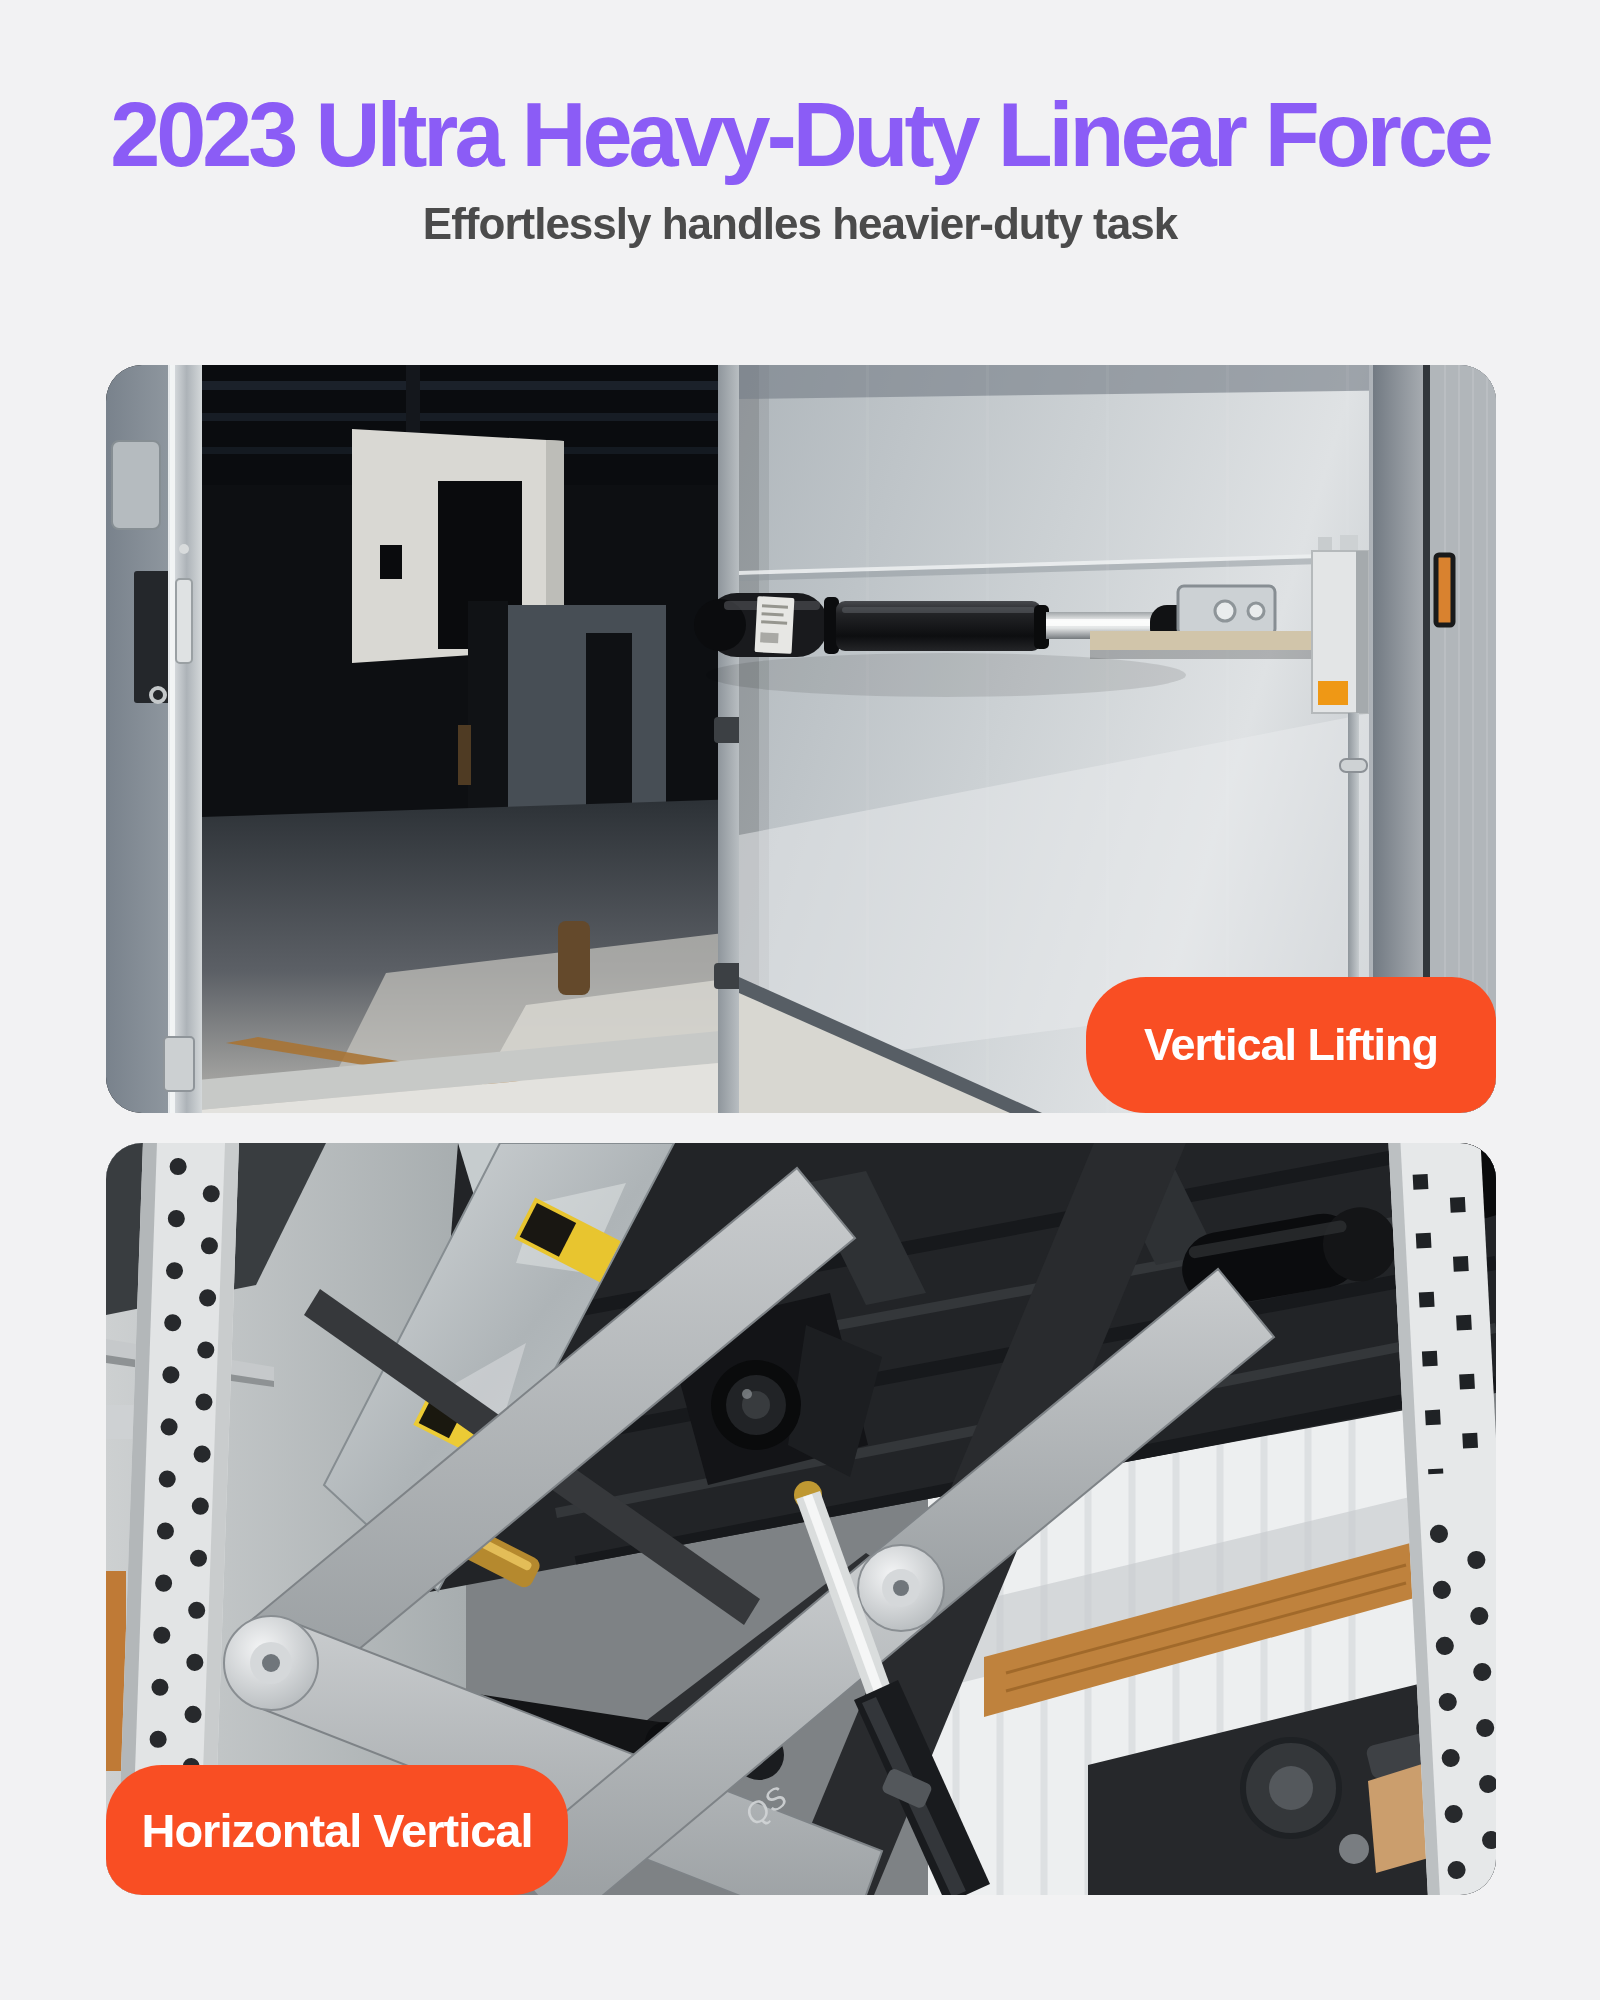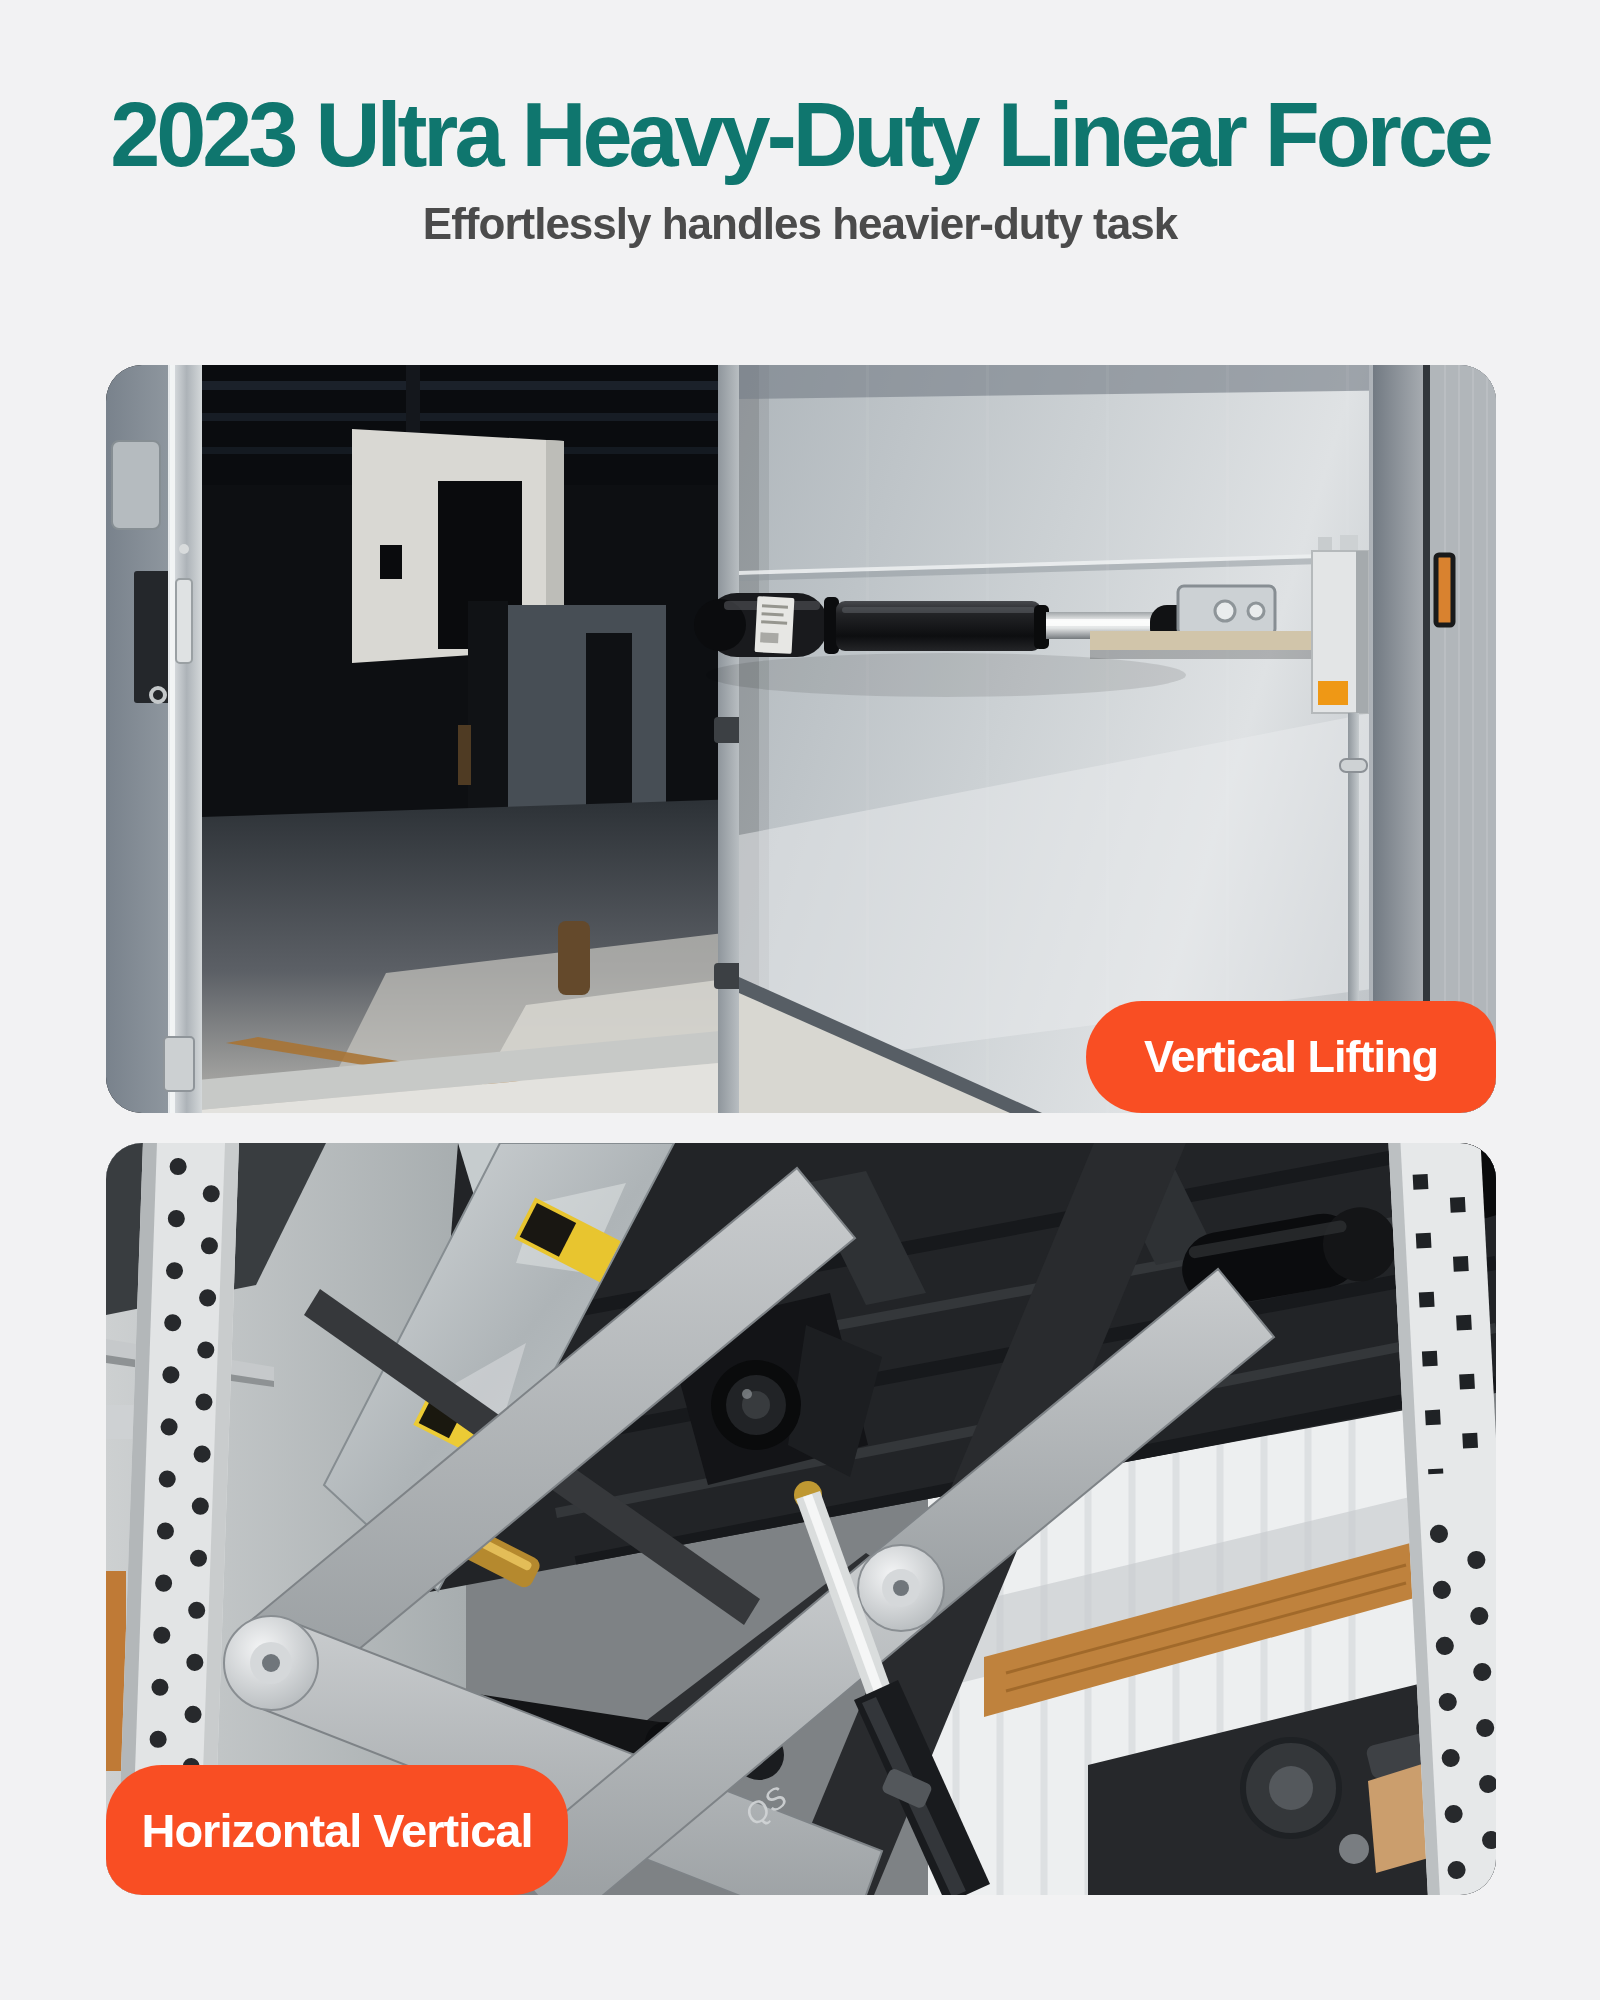--- a/index.html
+++ b/index.html
@@ -4,38 +4,38 @@
 <style>
   html,body{margin:0;padding:0;background:#e6e7e8;}
   .canvas{
     position:relative;width:1600px;height:2000px;margin:0 auto;
     background:#f2f2f3;overflow:hidden;
     font-family:"Liberation Sans","DejaVu Sans",sans-serif;
   }
   .header{position:absolute;top:84px;left:0;width:1600px;text-align:center;}
   .title{
     margin:0;font-size:90px;font-weight:bold;letter-spacing:-4px;
-    color:#0f766e;line-height:1.15;white-space:nowrap;
+    color:#8b5cf6;line-height:1.15;white-space:nowrap;
   }
   .subtitle{
     margin:10px 0 0 0;font-size:44px;font-weight:bold;letter-spacing:-1px;
     color:#4b4b4b;line-height:1.2;
   }
   .photo{
     position:absolute;left:106px;width:1390px;border-radius:36px;
     overflow:hidden;background:#9aa0a5;
   }
   .photo.top{top:365px;height:748px;}
   .photo.bottom{top:1143px;height:752px;}
   .photo svg{display:block;width:100%;height:100%;}
   .badge{
     position:absolute;display:flex;align-items:center;justify-content:center;
     background:#f94e23;color:#ffffff;font-weight:bold;letter-spacing:-1px;
   }
-  .badge.right{right:0;bottom:0;width:410px;height:112px;
+  .badge.right{right:0;bottom:0;width:410px;height:136px;
     border-radius:60px 44px 0 60px;font-size:45px;}
   .badge.left{left:0;bottom:0;width:462px;height:130px;
     border-radius:56px 56px 56px 0;font-size:47px;}
 </style>
 </head>
 <body>
 
 <div class="canvas">
 
   <div class="header">

